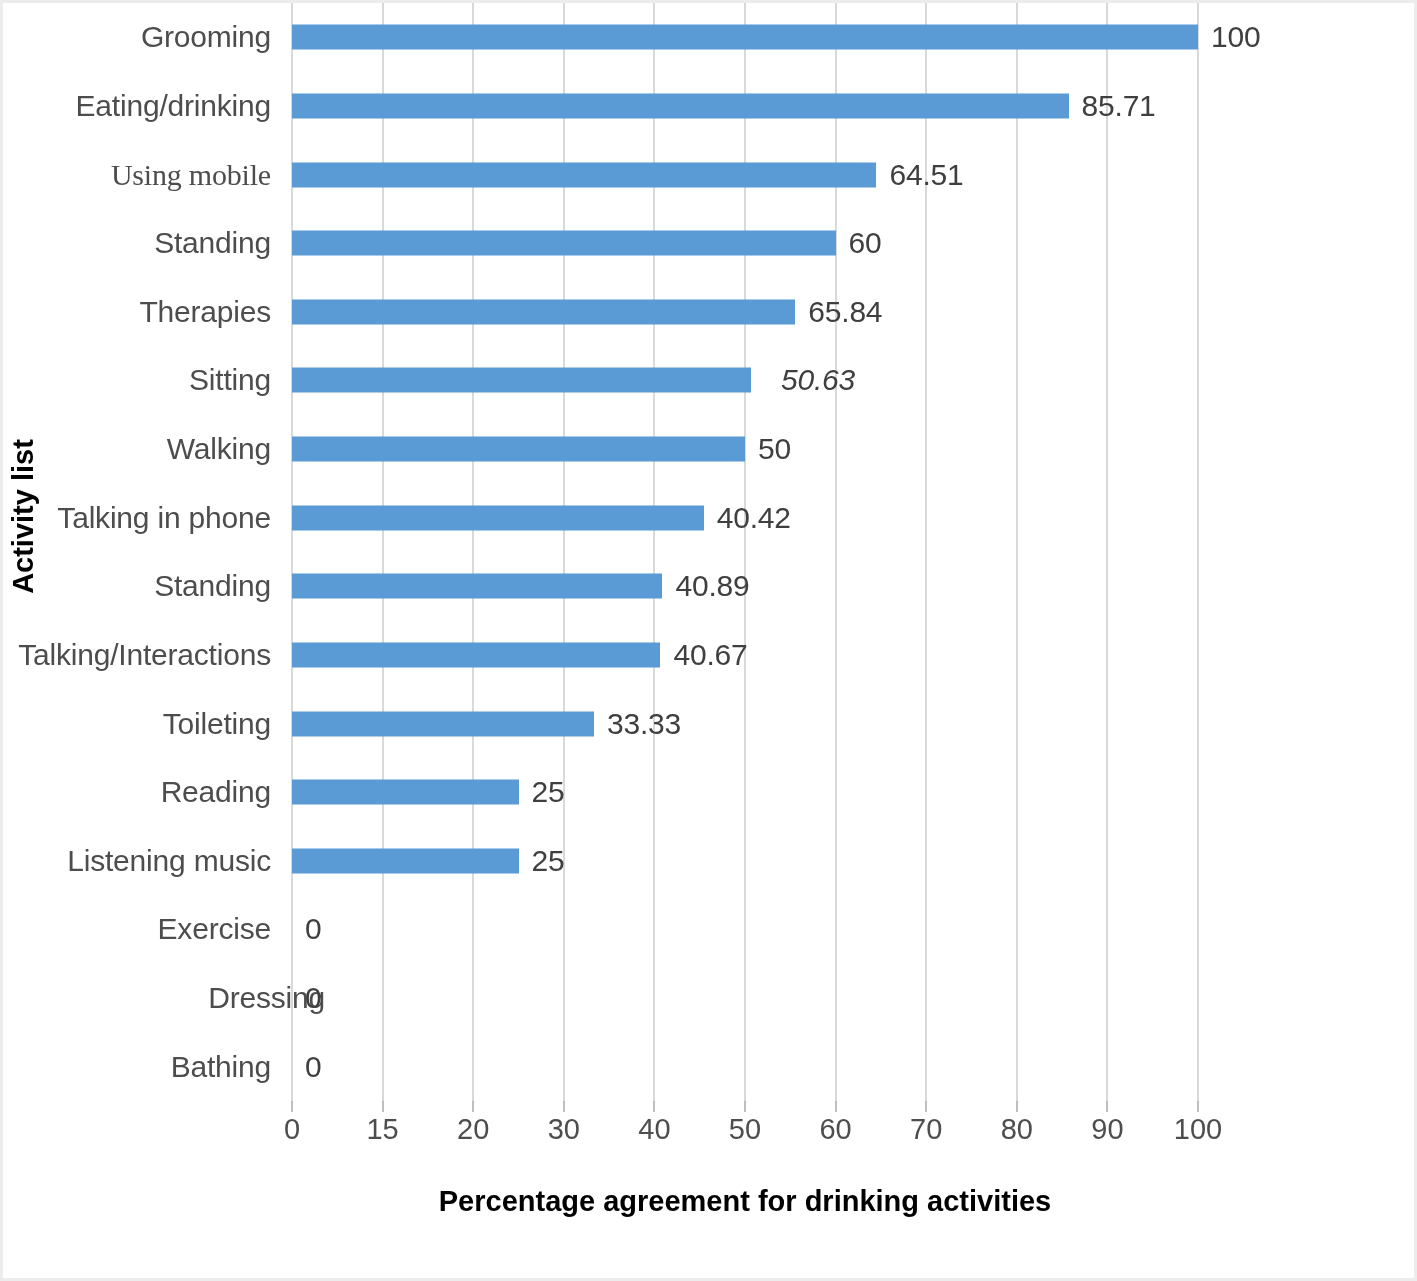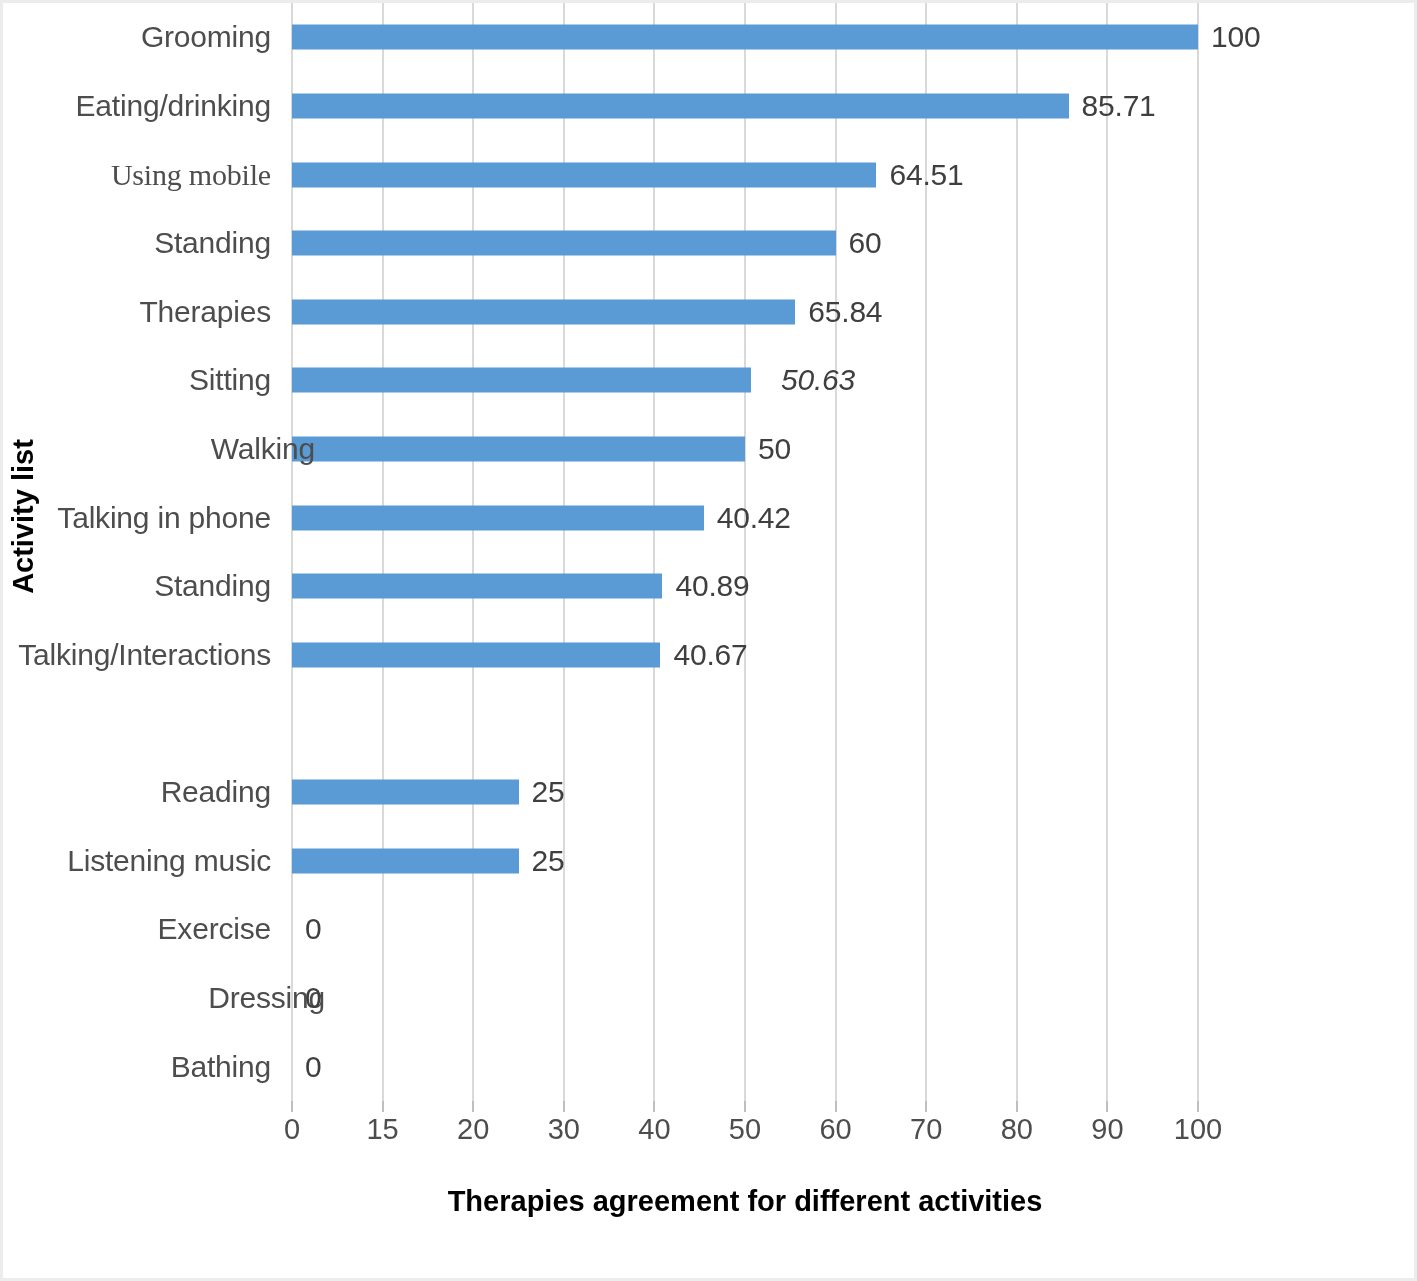--- a/index.html
+++ b/index.html
@@ -172,39 +172,44 @@
       <div class="bar-row" style="top: 274.5px; height: 68.625px;">
         <div class="bar" style="width: 503.283px; background: rgb(91, 155, 213);"></div>
         <div class="cat-label" style="right: 927px;">Therapies</div>
         <div class="val-label" style="left: 516.283px;">65.84</div>
       </div>
       <div class="bar-row" style="top: 343.125px; height: 68.625px;">
         <div class="bar" style="width: 458.708px; background: rgb(91, 155, 213);"></div>
         <div class="cat-label" style="right: 927px;">Sitting</div>
         <div class="val-label" style="left: 489px; font-style: italic;">50.63</div>
       </div>
-      <div class="bar-row" style="top: 411.75px; height: 68.625px; padding-left: 44px;">
+      <div class="bar-row" style="top: 411.75px; height: 68.625px;">
         <div class="bar" style="width: 453px; background: rgb(91, 155, 213);"></div>
         <div class="cat-label" style="right: 927px;">Walking</div>
         <div class="val-label" style="left: 466px;">50</div>
       </div>
       <div class="bar-row" style="top: 480.375px; height: 68.625px;">
         <div class="bar" style="width: 411.777px; background: rgb(91, 155, 213);"></div>
         <div class="cat-label" style="right: 927px;">Talking in phone</div>
         <div class="val-label" style="left: 424.777px;">40.42</div>
       </div>
       <div class="bar-row" style="top: 549px; height: 68.625px;">
         <div class="bar" style="width: 370.463px; background: rgb(91, 155, 213);"></div>
         <div class="cat-label" style="right: 927px;">Standing</div>
         <div class="val-label" style="left: 383.463px;">40.89</div>
       </div>
       <div class="bar-row" style="top: 617.625px; height: 68.625px;">
         <div class="bar" style="width: 368.47px; background: rgb(91, 155, 213);"></div>
         <div class="cat-label" style="right: 927px;">Talking/Interactions</div>
         <div class="val-label" style="left: 381.47px;">40.67</div>
+      </div>
+      <div class="bar-row" style="top: 686.25px; height: 68.625px;">
+        <div class="bar" style="width: 301.97px; background: rgb(91, 155, 213);"></div>
+        <div class="cat-label" style="right: 927px;">Toileting</div>
+        <div class="val-label" style="left: 314.97px;">33.33</div>
       </div>
       <div class="bar-row" style="top: 754.875px; height: 68.625px;">
         <div class="bar" style="width: 226.5px; background: rgb(91, 155, 213);"></div>
         <div class="cat-label" style="right: 927px;">Reading</div>
         <div class="val-label" style="left: 239.5px;">25</div>
       </div>
       <div class="bar-row" style="top: 823.5px; height: 68.625px;">
         <div class="bar" style="width: 226.5px; background: rgb(91, 155, 213);"></div>
         <div class="cat-label" style="right: 927px;">Listening music</div>
         <div class="val-label" style="left: 239.5px;">25</div>
@@ -244,15 +249,15 @@
       <div class="tick-mark" style="left: 633.2px; top: -12px;"></div>
       <div class="xtick" style="left: 634.2px;">70</div>
       <div class="tick-mark" style="left: 723.8px; top: -12px;"></div>
       <div class="xtick" style="left: 724.8px;">80</div>
       <div class="tick-mark" style="left: 814.4px; top: -12px;"></div>
       <div class="xtick" style="left: 815.4px;">90</div>
       <div class="tick-mark" style="left: 905px; top: -12px;"></div>
       <div class="xtick" style="left: 906px;">100</div>
     </div>
 
-  <div id="xaxis-title">Therapies agreement for different activities</div>
+  <div id="xaxis-title">Percentage agreement for drinking activities</div>
 
 </div>
 
 </body></html>

